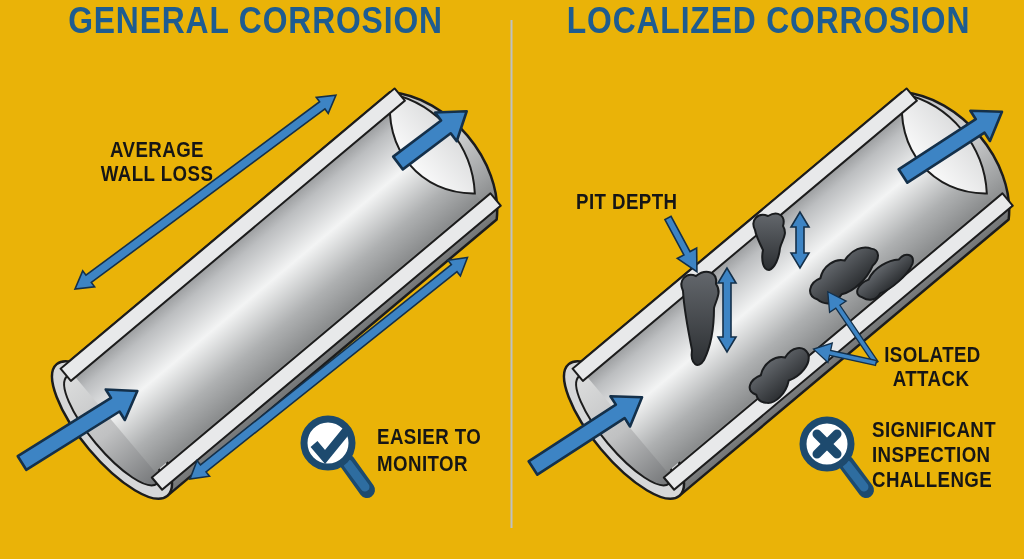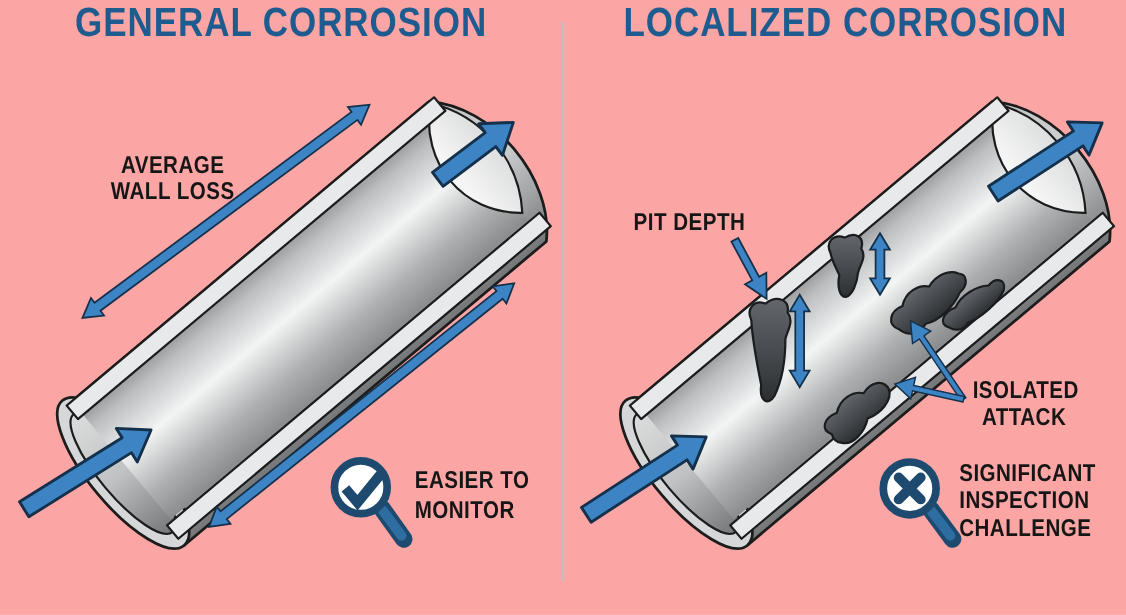--- a/index.html
+++ b/index.html
@@ -1,16 +1,16 @@
 <!DOCTYPE html>
 <html><head>
 <meta charset="utf-8">
 <style>
   html,body{margin:0;padding:0;background:#fff;}
-  #stage{position:relative;width:1024px;height:559px;background:#fca5a5;overflow:hidden;
+  #stage{position:relative;width:1024px;height:559px;background:#eab308;overflow:hidden;
          font-family:"Liberation Sans",sans-serif;}
   #art{position:absolute;left:0;top:0;}
   .ttl{position:absolute;font-weight:800;font-size:37px;color:#1e5c90;letter-spacing:1px;
        text-align:center;transform:scaleX(0.86);transform-origin:center;white-space:pre-line;}
   .lbl{position:absolute;font-weight:700;font-size:22px;color:#161616;letter-spacing:0.5px;
        white-space:pre-line;transform:scaleX(0.85);}
   .lbl.center{text-align:center;transform-origin:center;}
   .lbl.left{transform-origin:left top;}
 </style>
 </head>

